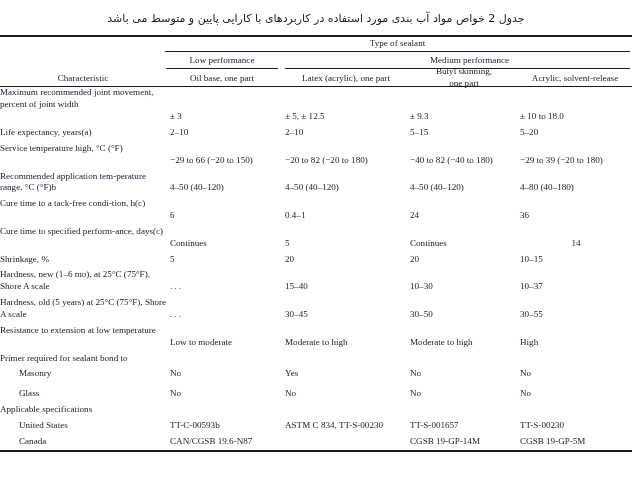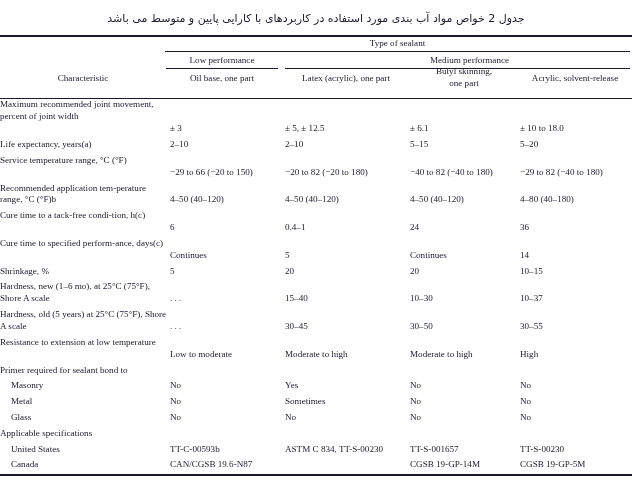--- a/index.html
+++ b/index.html
@@ -93,35 +93,35 @@
   .g-low-label  { left: 166px; width: 112px; text-align: center; top: 18px; }
   .g-low-rule   { left: 166px; width: 112px; top: 31px; }
 
   
   .sub-char  { left: 0px;   width: 166px; text-align: center; top: 36px; }
   .sub-oil   { left: 166px; width: 112px; text-align: center; top: 36px; }
   .sub-latex { left: 283px; width: 126px; text-align: center; top: 36px; }
   .sub-butyl { left: 409px; width: 110px; text-align: center; top: 29px; line-height: 1.25; }
   .sub-acr   { left: 518px; width: 114px; text-align: center; top: 36px; }
 
-  .hdr-zone { height: 60px; }
+  .hdr-zone { height: 48px; }
 
   
   table.sealant tbody td {
     vertical-align: top;
     padding: 0;
     font-size: 9.1px;
     line-height: 1.30;
     color: #1a1a2e;
   }
   table.sealant tbody tr.spacer td { height: 4px; font-size: 0; line-height: 0; }
 
   td.char     { padding-right: 6px; }
   td.val      { padding-right: 5px; }
-  td.char.ind1 { padding-left: 11px; }
+  td.char.ind1 { padding-left: 19px; }
 </style>
 </head>
 <body>
 
 <div class="caption">جدول 2 خواص مواد آب بندی مورد استفاده در کاربردهای با کارایی پایین و متوسط می باشد</div>
 
 <div class="table-wrap">
 
   <div class="rule-top"></div>
 
@@ -159,42 +159,42 @@
         <col class="c-low">
         <col class="c-latex">
         <col class="c-butyl">
         <col class="c-acr">
     </colgroup>
     <tbody id="tbody">
         <tr>
           <td class="char">Maximum recommended joint movement, percent of joint width</td>
           <td class="val" style="padding-top: 23.8px;">± 3</td>
           <td class="val" style="padding-top: 23.8px;">± 5, ± 12.5</td>
-          <td class="val" style="padding-top: 23.8px;">± 6.1</td>
+          <td class="val" style="padding-top: 23.8px;">± 9.3</td>
           <td class="val" style="padding-top: 23.8px;">± 10 to 18.0</td>
         </tr>
         <tr class="spacer">
           <td colspan="5"></td>
         </tr>
         <tr>
           <td class="char">Life expectancy, years(a)</td>
           <td class="val">2–10</td>
           <td class="val">2–10</td>
           <td class="val">5–15</td>
           <td class="val">5–20</td>
         </tr>
         <tr class="spacer">
           <td colspan="5"></td>
         </tr>
         <tr>
-          <td class="char">Service temperature range, °C (°F)</td>
+          <td class="char">Service temperature high, °C (°F)</td>
           <td class="val" style="padding-top: 11.9px;">−29 to 66 (−20 to 150)</td>
           <td class="val" style="padding-top: 11.9px; margin-left: 40px;">−20 to 82 (−20 to 180)</td>
           <td class="val" style="padding-top: 11.9px; margin-left: 19px;">−40 to 82 (−40 to 180)</td>
-          <td class="val" style="padding-top: 11.9px;">−29 to 82 (−40 to 180)</td>
+          <td class="val" style="padding-top: 11.9px;">−29 to 39 (−20 to 180)</td>
         </tr>
         <tr class="spacer">
           <td colspan="5"></td>
         </tr>
         <tr>
           <td class="char">Recommended application tem-perature range, °C (°F)b</td>
           <td class="val" style="padding-top: 11.9px;">4–50 (40–120)</td>
           <td class="val" style="padding-top: 11.9px;">4–50 (40–120)</td>
           <td class="val" style="padding-top: 11.9px;">4–50 (40–120)</td>
           <td class="val" style="padding-top: 11.9px;">4–80 (40–180)</td>
@@ -210,21 +210,21 @@
           <td class="val" style="padding-top: 11.9px;">36</td>
         </tr>
         <tr class="spacer">
           <td colspan="5"></td>
         </tr>
         <tr>
           <td class="char">Cure time to specified perform-ance, days(c)</td>
           <td class="val" style="padding-top: 11.9px;">Continues</td>
           <td class="val" style="padding-top: 11.9px;">5</td>
           <td class="val" style="padding-top: 11.9px;">Continues</td>
-          <td class="val" style="padding-top: 11.9px;">14</td>
+          <td class="val" style="padding-top: 11.9px; text-align: center;">14</td>
         </tr>
         <tr class="spacer">
           <td colspan="5"></td>
         </tr>
         <tr>
           <td class="char">Shrinkage, %</td>
           <td class="val">5</td>
           <td class="val">20</td>
           <td class="val">20</td>
           <td class="val">10–15</td>
@@ -275,27 +275,20 @@
         <tr>
           <td class="char ind1">Masonry</td>
           <td class="val">No</td>
           <td class="val">Yes</td>
           <td class="val">No</td>
           <td class="val">No</td>
         </tr>
         <tr class="spacer">
           <td colspan="5"></td>
         </tr>
-        <tr>
-          <td class="char ind1">Metal</td>
-          <td class="val">No</td>
-          <td class="val">Sometimes</td>
-          <td class="val">No</td>
-          <td class="val">No</td>
-        </tr>
         <tr class="spacer">
           <td colspan="5"></td>
         </tr>
         <tr>
           <td class="char ind1">Glass</td>
           <td class="val">No</td>
           <td class="val">No</td>
           <td class="val">No</td>
           <td class="val">No</td>
         </tr>

